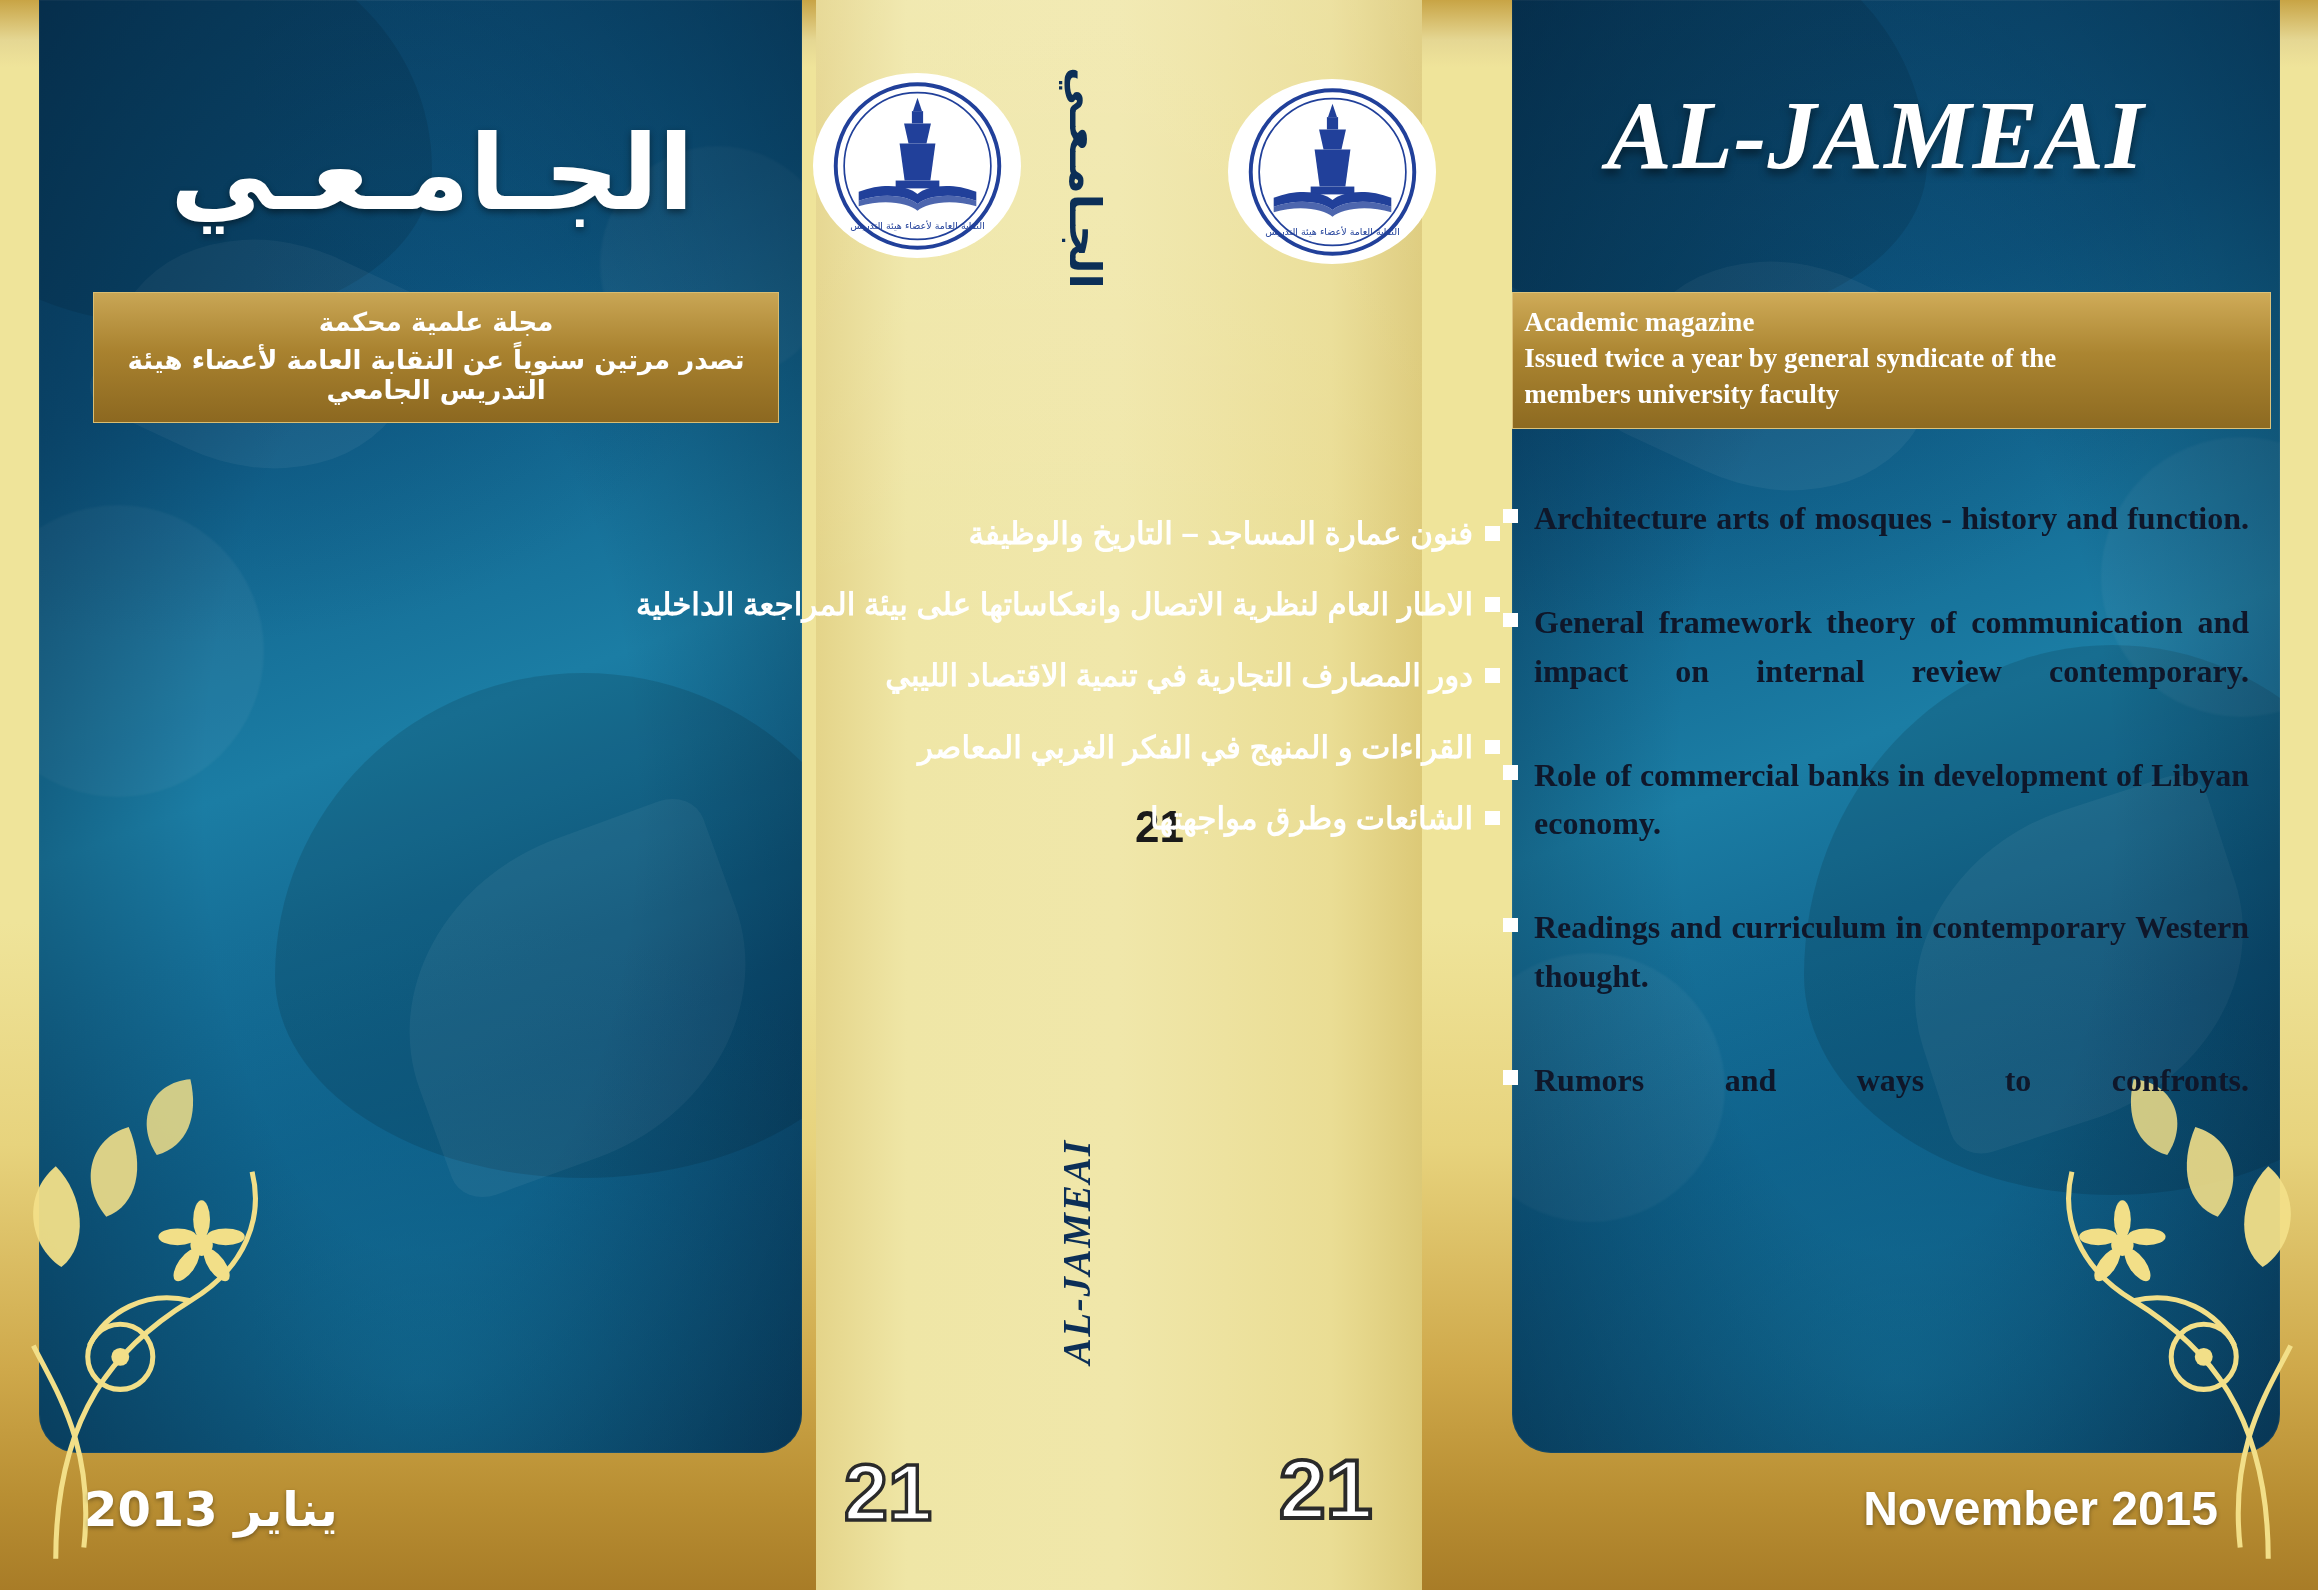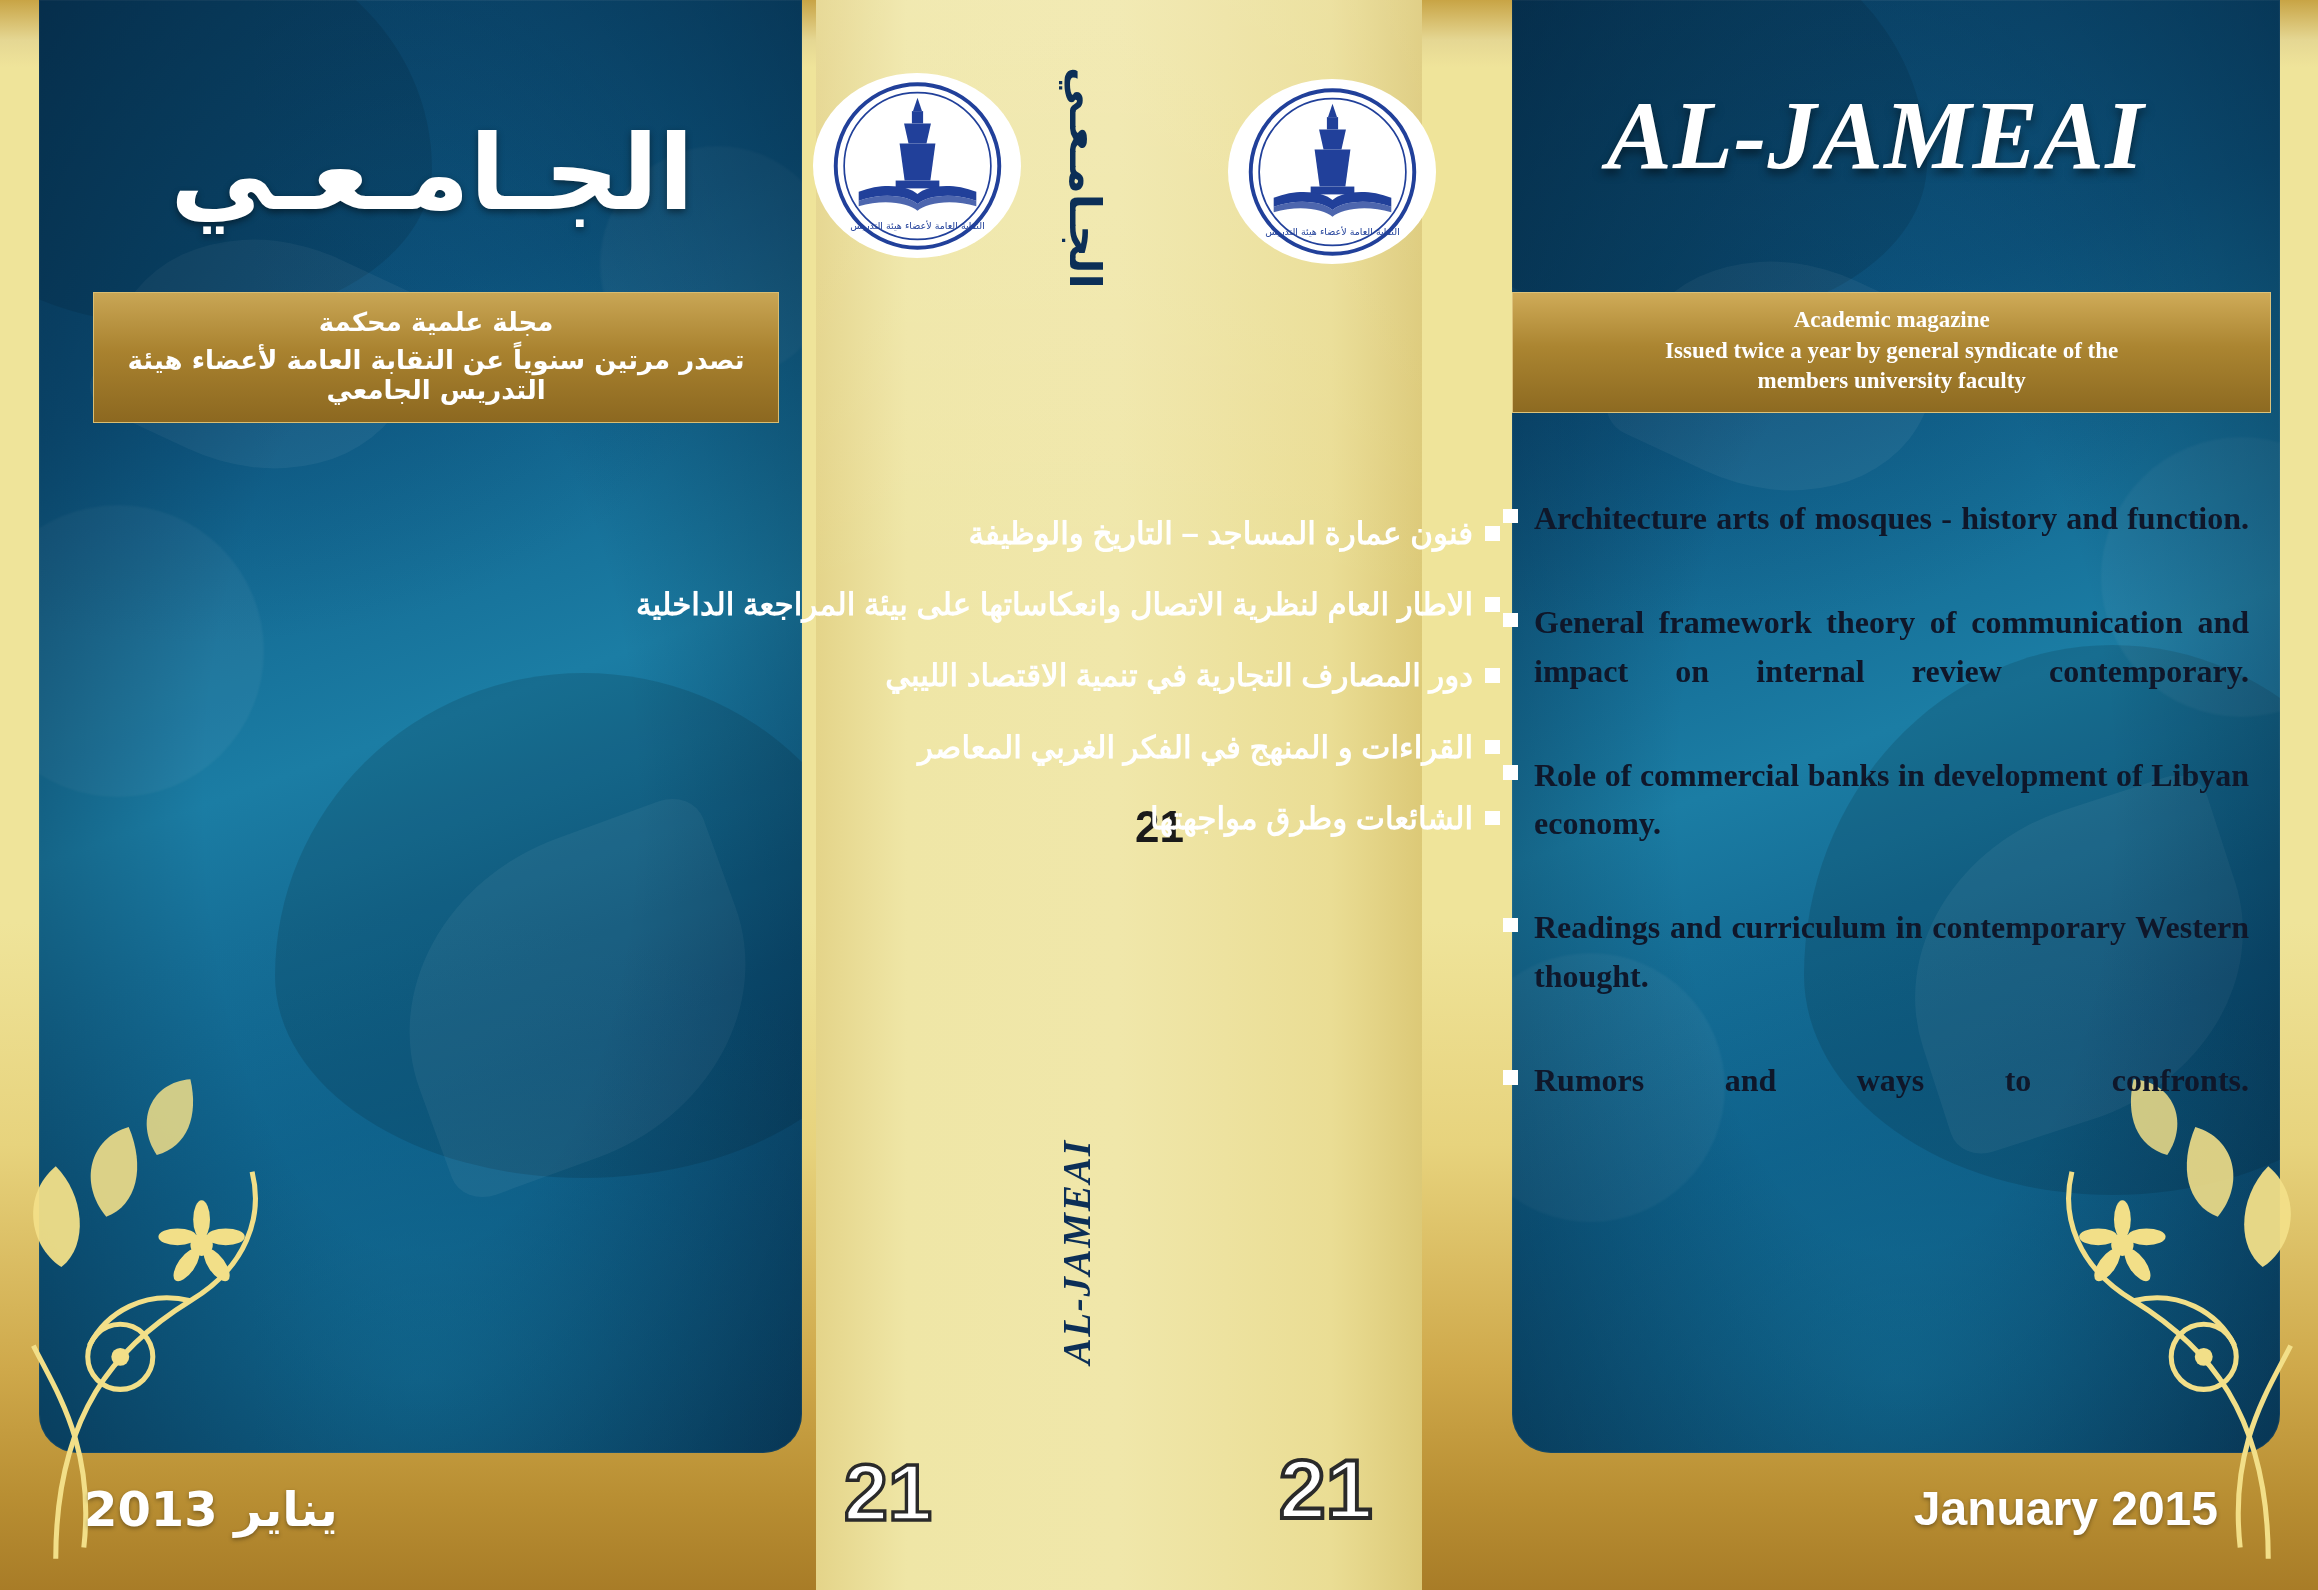--- a/index.html
+++ b/index.html
@@ -244,26 +244,26 @@
     font-family: "Liberation Serif", serif;
     text-shadow: 0 4.5px 9px rgba(0,0,0,0.5);
     letter-spacing: 1.1px;
   }
   .en-banner {
     position: absolute;
     left: 1512px;
     top: 292px;
     width: 735px;
     padding: 12.3px 11.2px 15.7px;
-    text-align: center;
+    text-align: left;
     background: linear-gradient(180deg, #cfab58 0%, #ab8531 45%, #8d6a21 100%);
     border: 1.7px solid #dcc27a;
     color: #ffffff;
     font-family: "Liberation Serif", serif;
-    font-size: 23px;
+    font-size: 27px;
     font-weight: bold;
     line-height: 1.32;
   }
   .en-list {
     position: absolute;
     left: 1503px;
     width: 746px;
     top: 494px;
     color: #0f172a;
     font-family: "Liberation Serif", serif;
@@ -439,16 +439,16 @@
   </div>
 
   <div class="en-list">
     <div class="li"><span class="bullet"></span><span>Architecture arts of mosques - history and function.</span></div>
     <div class="li"><span class="bullet"></span><span>General framework theory of communication and impact on internal review contemporary.</span></div>
     <div class="li"><span class="bullet"></span><span>Role of commercial banks in development of Libyan economy.</span></div>
     <div class="li"><span class="bullet"></span><span>Readings and curriculum in contemporary Western thought.</span></div>
     <div class="li"><span class="bullet"></span><span>Rumors and ways to confronts.</span></div>
   </div>
 
-  <div class="en-date">January 2015</div>
+  <div class="en-date">November 2015</div>
 
 </div>
 
 
 </body></html>

